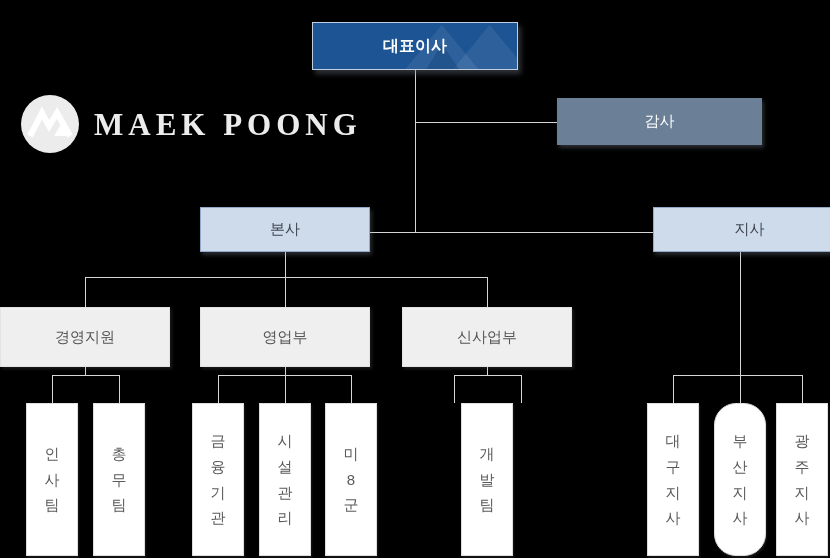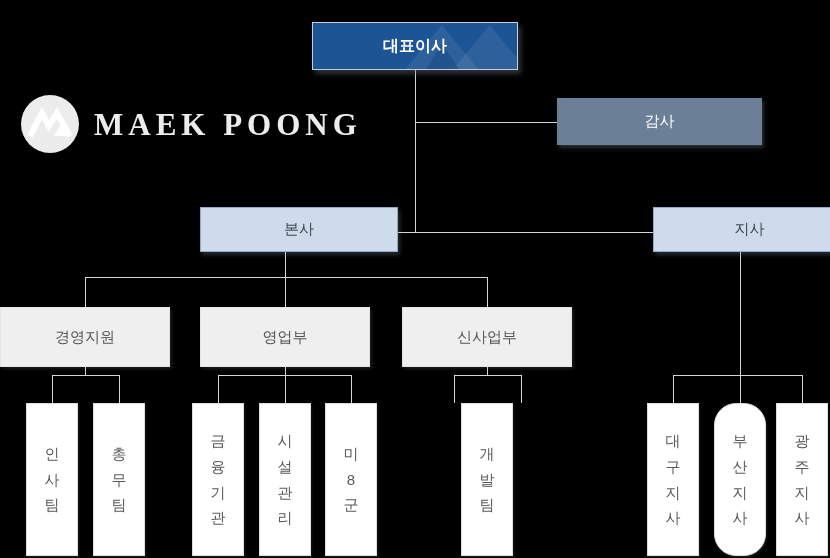--- a/index.html
+++ b/index.html
@@ -40,21 +40,21 @@
     box-shadow:3px 4px 5px rgba(100,110,125,.45);
     overflow:hidden;
   }
   .ceo-mark{position:absolute;right:-8px;top:0;height:100%;}
   .node-auditor{
     left:557px;top:98px;width:205px;height:47px;
     background:#6b7f96;color:#fff;font-size:15px;
     box-shadow:2px 3px 4px rgba(120,130,145,.35);
   }
   .node-l2{
-    top:207px;width:198px;height:45px;
+    top:207px;width:170px;height:45px;
     background:#cedbeb;border:1px solid #93a9c7;
     color:#3f4550;font-size:15px;
     box-shadow:2px 3px 4px rgba(130,140,155,.3);
   }
   .node-hq{left:200px;}
   .node-branch{left:653px;width:193px;}
   .node-dept{
     top:307px;width:170px;height:60px;
     background:#efefef;border:1px solid #e3e3e3;
     color:#555;font-size:15px;

